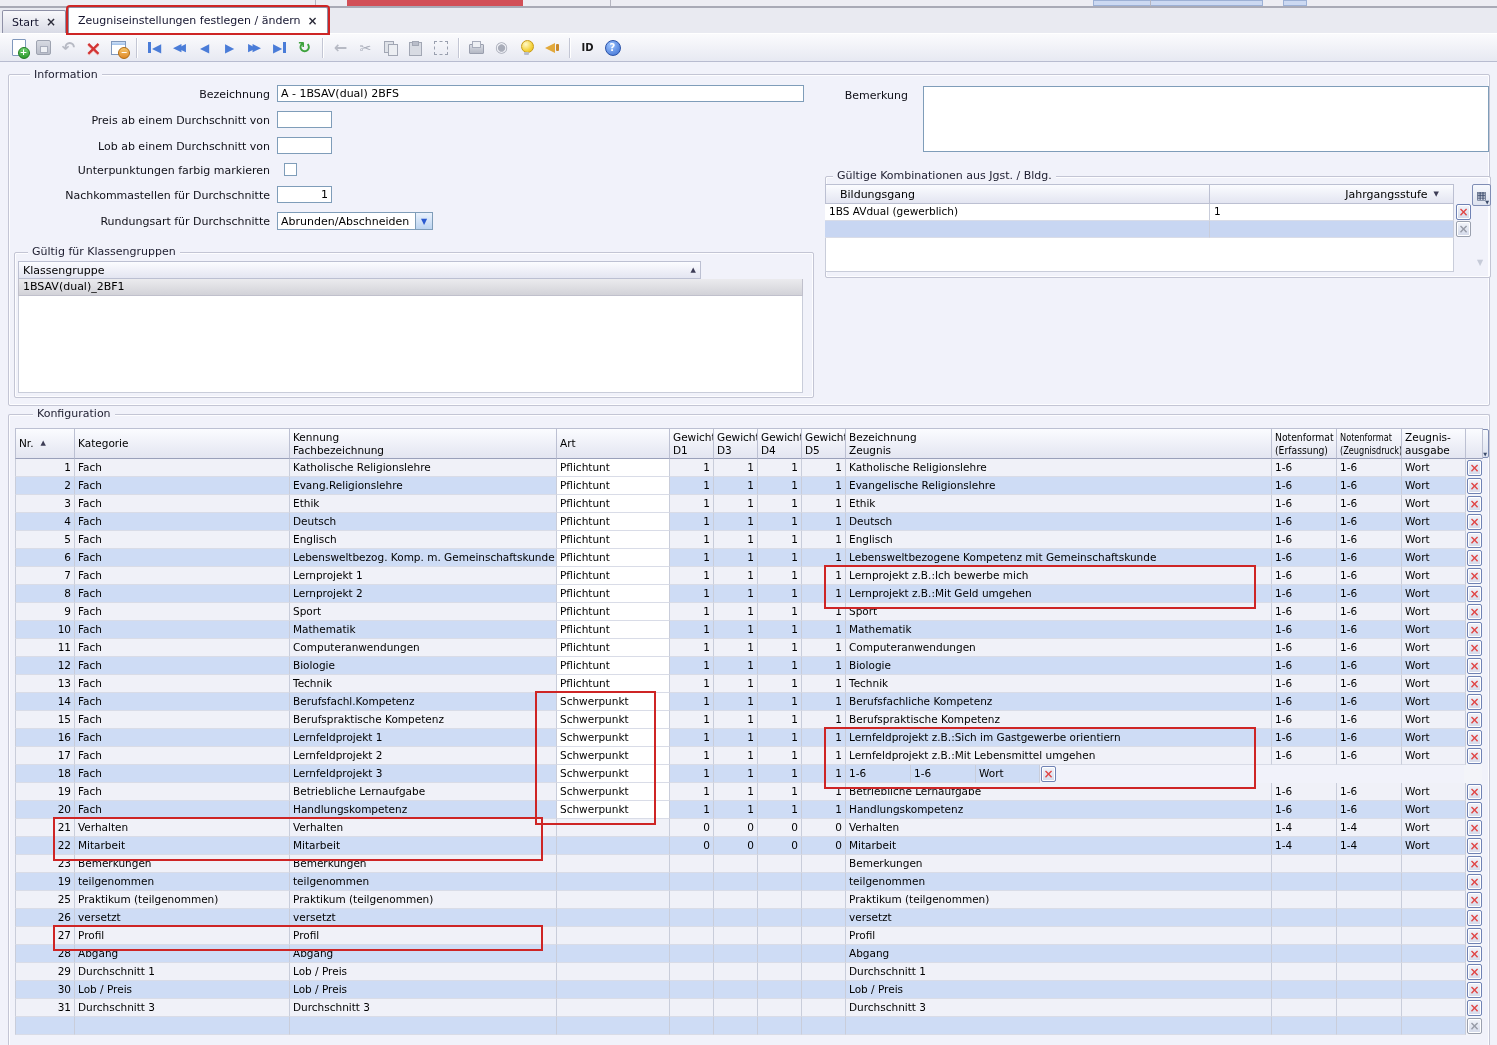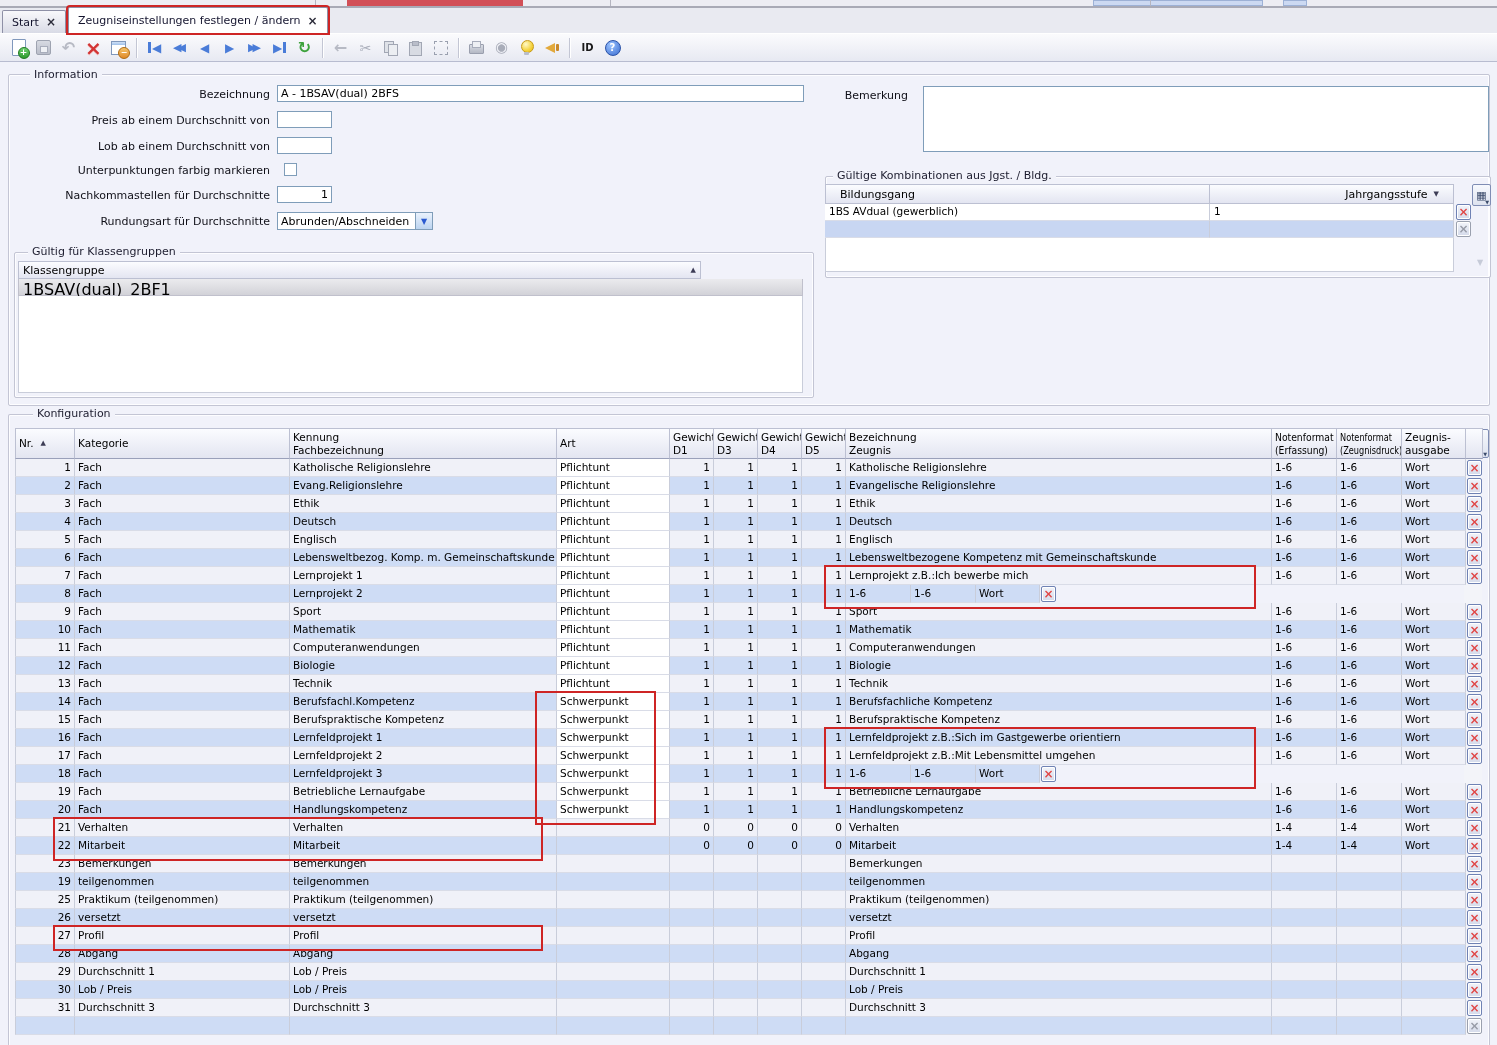--- a/index.html
+++ b/index.html
@@ -98,21 +98,21 @@
   .kc1w{width:385px}.kc2w{width:244px}
   .kobody{position:absolute;left:825px;top:204px}
   .kwhite{position:absolute;left:825px;top:204px;width:629px;height:68px;background:#fff;border:1px solid #c9cdda;border-top:none;box-sizing:border-box}
   .krow{display:flex;height:17px;position:relative}
   .kc{box-sizing:border-box;border-right:1px solid #c9cdda;border-bottom:1px solid #d9dce7;padding:1px 4px 0;font-size:10.5px;white-space:nowrap;overflow:hidden;background:#fff}
   .krow.sel .kc{background:#c8d6f2}
   .krow .xbtn{margin-left:2px;margin-top:0}
 
   
   .klhead{position:absolute;left:18px;top:261px;width:683px;height:18px;display:flex;justify-content:space-between;align-items:center;background:linear-gradient(#fbfcff,#e3e5f1);border:1px solid #bcc0d2;box-sizing:border-box;padding:0 4px}
-  .klrow{position:absolute;left:18px;top:279px;width:785px;height:17px;background:linear-gradient(#ebebee,#d2d2d8);border:1px solid #c0c0cc;border-top:none;box-sizing:border-box;padding:1px 4px 0;font-size:16px;cursor:pointer}
+  .klrow{position:absolute;left:18px;top:279px;width:785px;height:17px;background:linear-gradient(#ebebee,#d2d2d8);border:1px solid #c0c0cc;border-top:none;box-sizing:border-box;padding:1px 4px 0;font-size:11px;cursor:pointer}
   .klwhite{position:absolute;left:18px;top:296px;width:785px;height:97px;background:#fff;border:1px solid #c9cdda;border-top:none;box-sizing:border-box}
 
   
   .chead{position:absolute;left:15px;top:428px;display:flex;height:31px;z-index:1}
   .hc{background:linear-gradient(#fbfcff,#e3e5f1);border-right:1px solid #bcc0d2;border-top:1px solid #bcc0d2;border-bottom:1px solid #9aa0ba;display:flex;align-items:center;padding:1px 3px;font-size:10.5px;line-height:1.2;color:#000;height:31px;box-sizing:border-box;overflow:hidden}
   .hc:first-child{border-left:1px solid #bcc0d2}
   .hc .lbl{display:inline-block;white-space:pre-line;transform-origin:0 50%}
   .h-nf .lbl{transform:scaleX(.88)}
   .h-nf2 .lbl{transform:scaleX(.78)}
   .h-nr::after{content:"▲";font-size:7px;color:#3c3c55;margin-left:7px}
@@ -474,20 +474,21 @@
       </div>
       <div class="crow" data-interactable="false">
         <div class="bc c-nr num" data-interactable="true">8</div>
         <div class="bc c-kat" data-interactable="true">Fach</div>
         <div class="bc c-ken" data-interactable="true">Lernprojekt 2</div>
         <div class="bc c-art edit" data-interactable="true">Pflichtunt</div>
         <div class="bc c-gw num" data-interactable="true">1</div>
         <div class="bc c-gw num" data-interactable="true">1</div>
         <div class="bc c-gw num" data-interactable="true">1</div>
         <div class="bc c-gw num" data-interactable="true">1</div>
+        <div class="bc c-bez" data-interactable="true">Lernprojekt z.B.:Mit Geld umgehen</div>
         <div class="bc c-nf1" data-interactable="true">1-6</div>
         <div class="bc c-nf2" data-interactable="true">1-6</div>
         <div class="bc c-aus" data-interactable="true">Wort</div>
         <div class="bc c-x">
           <span class="xbtn " data-interactable="true">×</span>
         </div>
       </div>
       <div class="crow" data-interactable="false">
         <div class="bc c-nr num" data-interactable="true">9</div>
         <div class="bc c-kat" data-interactable="true">Fach</div>

